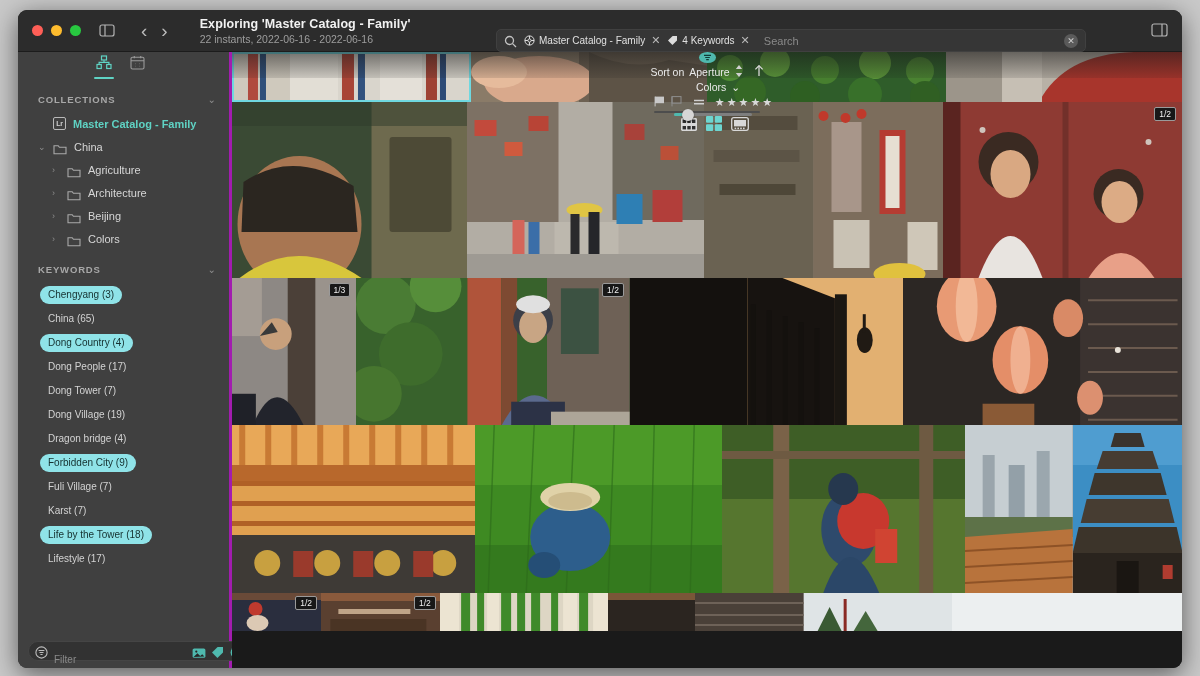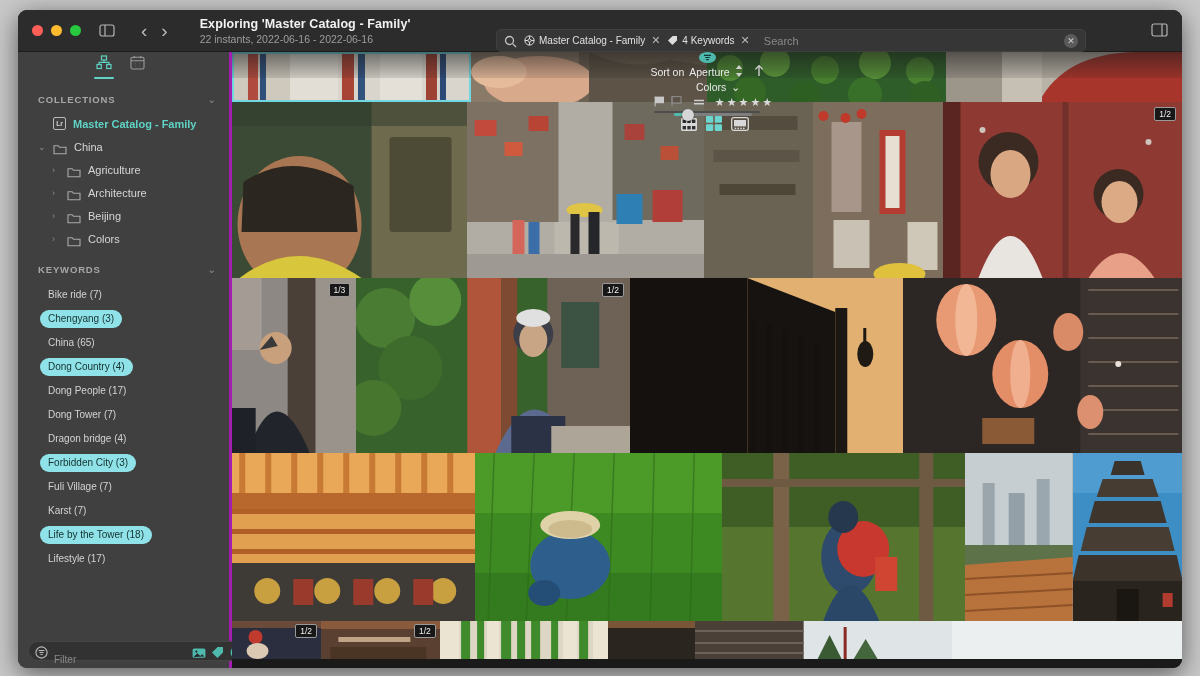--- a/index.html
+++ b/index.html
@@ -348,28 +348,28 @@
               </svg>
           </span>
           <span class="tree-label">Colors</span>
         </div>
 
         <div class="sec-head" style="padding-top:14px">
           <span class="sec-title">KEYWORDS</span>
           <span class="chev">⌄</span>
         </div>
         <div class="kw-list">
-          <div><span class="kw">Bike ride (7)</span></div>
           <div><span class="kw selected">Chengyang (3)</span></div>
           <div><span class="kw">China (65)</span></div>
           <div><span class="kw selected">Dong Country (4)</span></div>
           <div><span class="kw">Dong People (17)</span></div>
           <div><span class="kw">Dong Tower (7)</span></div>
+          <div><span class="kw">Dong Village (19)</span></div>
           <div><span class="kw">Dragon bridge (4)</span></div>
-          <div><span class="kw selected">Forbidden City (3)</span></div>
+          <div><span class="kw selected">Forbidden City (9)</span></div>
           <div><span class="kw">Fuli Village (7)</span></div>
           <div><span class="kw">Karst (7)</span></div>
           <div><span class="kw selected">Life by the Tower (18)</span></div>
           <div><span class="kw">Lifestyle (17)</span></div>
 
         </div>
 
       </div>
 
       <div class="filterbar">
@@ -521,21 +521,21 @@
               <circle cx="176" cy="92" r="25" fill="#3a2a22"></circle>
               <ellipse cx="177" cy="100" rx="18" ry="21" fill="#dcab85"></ellipse>
               <path d="M146 176 Q178 126 212 176 Z" fill="#e8a088"></path>
               <circle cx="40" cy="28" r="3" fill="#cfc4bc"></circle>
                 <circle cx="206" cy="40" r="3" fill="#cfc4bc"></circle>
             </svg>
             <div class="badge">1/2</div>
           </div>
         </div>
 
-        <div class="grow" style="height:175px">
+        <div class="grow" style="height:147px">
           <div class="cell" style="flex:125">
             <svg width="100%" height="100%" viewBox="0 0 125 175" preserveAspectRatio="xMidYMid slice">
               <rect width="125" height="175" fill="#8d8884"></rect>
               <rect x="56" y="0" width="28" height="175" fill="#4b4038"></rect>
               <rect x="84" y="0" width="41" height="175" fill="#9a938c"></rect>
               <rect x="0" y="0" width="30" height="72" fill="#a49c94"></rect>
               <circle cx="44" cy="70" r="16" fill="#c8a07c"></circle>
               <path d="M16 175 Q44 92 78 175 Z" fill="#22242c"></path>
               <path d="M28 72 L46 68 L40 58 Z" fill="#3a3a3a"></path>
               <rect x="0" y="130" width="24" height="45" fill="#1f2128"></rect>

